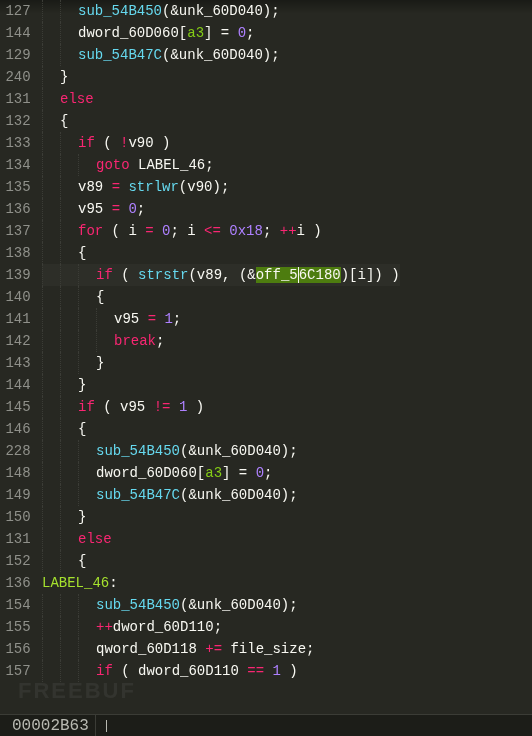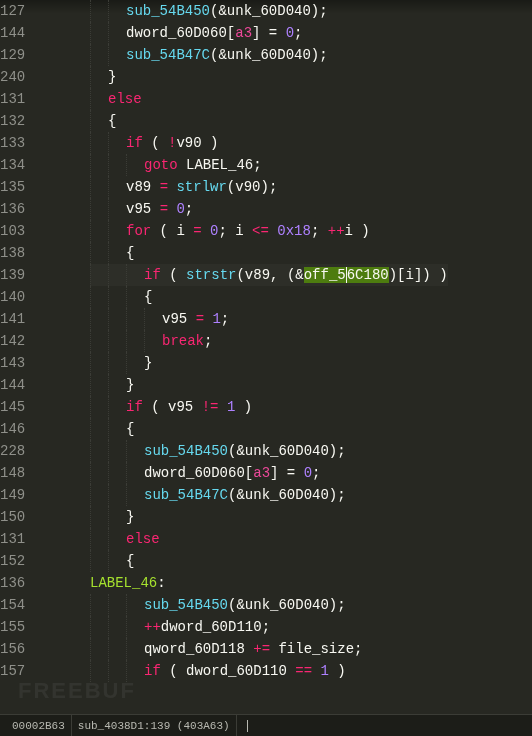--- a/index.html
+++ b/index.html
@@ -17,66 +17,66 @@
   .editor {
     position: relative;
     height: 706px;
   }
   .gutter {
     position: absolute;
     left: 0;
     top: 0;
     width: 40px;
     height: 100%;
-    text-align: left;
+    text-align: center;
     color: #8f908a;
     user-select: none;
     padding-right: 4px;
   }
   .gutter .ln {
     display: block;
     height: 22px;
   }
   .code {
     position: absolute;
     left: 40px;
     top: 0;
     white-space: pre;
     padding-left: 2px;
   }
-  .line { display: block; height: 22px; margin-left: 48px; }
+  .line { display: block; height: 22px; }
   .indent-guide {
     border-left: 1px dotted #3b3c36;
     display: inline-block;
     width: 18px;
     height: 22px;
     vertical-align: top;
   }
   .tok-kw { color: #f92672; }
   .tok-fn { color: #66d9ef; }
   .tok-id { color: #f8f8f2; }
   .tok-num { color: #ae81ff; }
   .tok-label { color: #a6e22e; }
-  .tok-param { color: #ec4899; }
+  .tok-param { color: #84cc16; }
   .tok-op { color: #f92672; }
   .tok-punct { color: #f8f8f2; }
   .selected { background: #4d7c0f; }
   .caret { border-left: 1px solid #f8f8f2; display:inline-block; height:16px; vertical-align:middle; }
 
   .hl-line { background: rgba(255,255,255,0.03); }
 
   .statusbar {
     position: absolute;
     bottom: 0;
     left: 0;
     width: 100%;
     height: 22px;
     background: #1c1d18;
     color: #b8b9b1;
-    font-size: 11px;
+    font-size: 16px;
     display: flex;
     align-items: center;
     padding-left: 6px;
     border-top: 1px solid #3b3c36;
   }
   .statusbar .cell {
     padding: 0 6px;
     border-left: 1px solid #3b3c36;
     height: 100%;
     display: flex;
@@ -114,21 +114,21 @@
       <span class="ln">127</span>
       <span class="ln">144</span>
       <span class="ln">129</span>
       <span class="ln">240</span>
       <span class="ln">131</span>
       <span class="ln">132</span>
       <span class="ln">133</span>
       <span class="ln">134</span>
       <span class="ln">135</span>
       <span class="ln">136</span>
-      <span class="ln">103</span>
+      <span class="ln">137</span>
       <span class="ln">138</span>
       <span class="ln">139</span>
       <span class="ln">140</span>
       <span class="ln">141</span>
       <span class="ln">142</span>
       <span class="ln">143</span>
       <span class="ln">144</span>
       <span class="ln">145</span>
       <span class="ln">146</span>
       <span class="ln">228</span>
@@ -143,17 +143,16 @@
       <span class="ln">156</span>
       <span class="ln">157</span>
     </div>
   <div class="code"><span class="line"><span class="indent-guide"></span><span class="indent-guide"></span><span class="tok-fn">sub_54B450</span><span class="tok-punct">(&amp;</span><span class="tok-id">unk_60D040</span><span class="tok-punct">);</span></span><span class="line"><span class="indent-guide"></span><span class="indent-guide"></span><span class="tok-id">dword_60D060</span><span class="tok-punct">[</span><span class="tok-param">a3</span><span class="tok-punct">] = </span><span class="tok-num">0</span><span class="tok-punct">;</span></span><span class="line"><span class="indent-guide"></span><span class="indent-guide"></span><span class="tok-fn">sub_54B47C</span><span class="tok-punct">(&amp;</span><span class="tok-id">unk_60D040</span><span class="tok-punct">);</span></span><span class="line"><span class="indent-guide"></span><span class="tok-punct">}</span></span><span class="line"><span class="indent-guide"></span><span class="tok-kw">else</span></span><span class="line"><span class="indent-guide"></span><span class="tok-punct">{</span></span><span class="line"><span class="indent-guide"></span><span class="indent-guide"></span><span class="tok-kw">if</span><span class="tok-punct"> ( </span><span class="tok-op">!</span><span class="tok-id">v90</span><span class="tok-punct"> )</span></span><span class="line"><span class="indent-guide"></span><span class="indent-guide"></span><span class="indent-guide"></span><span class="tok-kw">goto</span><span class="tok-punct"> </span><span class="tok-id">LABEL_46</span><span class="tok-punct">;</span></span><span class="line"><span class="indent-guide"></span><span class="indent-guide"></span><span class="tok-id">v89</span><span class="tok-punct"> </span><span class="tok-op">=</span><span class="tok-punct"> </span><span class="tok-fn">strlwr</span><span class="tok-punct">(</span><span class="tok-id">v90</span><span class="tok-punct">);</span></span><span class="line"><span class="indent-guide"></span><span class="indent-guide"></span><span class="tok-id">v95</span><span class="tok-punct"> </span><span class="tok-op">=</span><span class="tok-punct"> </span><span class="tok-num">0</span><span class="tok-punct">;</span></span><span class="line"><span class="indent-guide"></span><span class="indent-guide"></span><span class="tok-kw">for</span><span class="tok-punct"> ( </span><span class="tok-id">i</span><span class="tok-punct"> </span><span class="tok-op">=</span><span class="tok-punct"> </span><span class="tok-num">0</span><span class="tok-punct">; </span><span class="tok-id">i</span><span class="tok-punct"> </span><span class="tok-op">&lt;=</span><span class="tok-punct"> </span><span class="tok-num">0x18</span><span class="tok-punct">; </span><span class="tok-op">++</span><span class="tok-id">i</span><span class="tok-punct"> )</span></span><span class="line"><span class="indent-guide"></span><span class="indent-guide"></span><span class="tok-punct">{</span></span><span class="line hl-line"><span class="indent-guide"></span><span class="indent-guide"></span><span class="indent-guide"></span><span class="tok-kw">if</span><span class="tok-punct"> ( </span><span class="tok-fn">strstr</span><span class="tok-punct">(</span><span class="tok-id">v89</span><span class="tok-punct">, (&amp;</span><span class="tok-id selected">off_5</span><span class="caret"></span><span class="tok-id selected">6C180</span><span class="tok-punct">)[</span><span class="tok-id">i</span><span class="tok-punct">]) )</span></span><span class="line"><span class="indent-guide"></span><span class="indent-guide"></span><span class="indent-guide"></span><span class="tok-punct">{</span></span><span class="line"><span class="indent-guide"></span><span class="indent-guide"></span><span class="indent-guide"></span><span class="indent-guide"></span><span class="tok-id">v95</span><span class="tok-punct"> </span><span class="tok-op">=</span><span class="tok-punct"> </span><span class="tok-num">1</span><span class="tok-punct">;</span></span><span class="line"><span class="indent-guide"></span><span class="indent-guide"></span><span class="indent-guide"></span><span class="indent-guide"></span><span class="tok-kw">break</span><span class="tok-punct">;</span></span><span class="line"><span class="indent-guide"></span><span class="indent-guide"></span><span class="indent-guide"></span><span class="tok-punct">}</span></span><span class="line"><span class="indent-guide"></span><span class="indent-guide"></span><span class="tok-punct">}</span></span><span class="line"><span class="indent-guide"></span><span class="indent-guide"></span><span class="tok-kw">if</span><span class="tok-punct"> ( </span><span class="tok-id">v95</span><span class="tok-punct"> </span><span class="tok-op">!=</span><span class="tok-punct"> </span><span class="tok-num">1</span><span class="tok-punct"> )</span></span><span class="line"><span class="indent-guide"></span><span class="indent-guide"></span><span class="tok-punct">{</span></span><span class="line"><span class="indent-guide"></span><span class="indent-guide"></span><span class="indent-guide"></span><span class="tok-fn">sub_54B450</span><span class="tok-punct">(&amp;</span><span class="tok-id">unk_60D040</span><span class="tok-punct">);</span></span><span class="line"><span class="indent-guide"></span><span class="indent-guide"></span><span class="indent-guide"></span><span class="tok-id">dword_60D060</span><span class="tok-punct">[</span><span class="tok-param">a3</span><span class="tok-punct">] = </span><span class="tok-num">0</span><span class="tok-punct">;</span></span><span class="line"><span class="indent-guide"></span><span class="indent-guide"></span><span class="indent-guide"></span><span class="tok-fn">sub_54B47C</span><span class="tok-punct">(&amp;</span><span class="tok-id">unk_60D040</span><span class="tok-punct">);</span></span><span class="line"><span class="indent-guide"></span><span class="indent-guide"></span><span class="tok-punct">}</span></span><span class="line"><span class="indent-guide"></span><span class="indent-guide"></span><span class="tok-kw">else</span></span><span class="line"><span class="indent-guide"></span><span class="indent-guide"></span><span class="tok-punct">{</span></span><span class="line"><span class="tok-label">LABEL_46</span><span class="tok-punct">:</span></span><span class="line"><span class="indent-guide"></span><span class="indent-guide"></span><span class="indent-guide"></span><span class="tok-fn">sub_54B450</span><span class="tok-punct">(&amp;</span><span class="tok-id">unk_60D040</span><span class="tok-punct">);</span></span><span class="line"><span class="indent-guide"></span><span class="indent-guide"></span><span class="indent-guide"></span><span class="tok-op">++</span><span class="tok-id">dword_60D110</span><span class="tok-punct">;</span></span><span class="line"><span class="indent-guide"></span><span class="indent-guide"></span><span class="indent-guide"></span><span class="tok-id">qword_60D118</span><span class="tok-punct"> </span><span class="tok-op">+=</span><span class="tok-punct"> </span><span class="tok-id">file_size</span><span class="tok-punct">;</span></span><span class="line"><span class="indent-guide"></span><span class="indent-guide"></span><span class="indent-guide"></span><span class="tok-kw">if</span><span class="tok-punct"> ( </span><span class="tok-id">dword_60D110</span><span class="tok-punct"> </span><span class="tok-op">==</span><span class="tok-punct"> </span><span class="tok-num">1</span><span class="tok-punct"> )</span></span></div>
 </div>
 
 <div class="watermark">FREEBUF</div>
 
 <div class="statusbar">
   <span class="cell">00002B63</span>
-  <span class="cell">sub_4038D1:139 (403A63)</span>
   <span class="cell">
       <span class="caret2"></span>
     </span>
 </div>
 
 </body></html>

